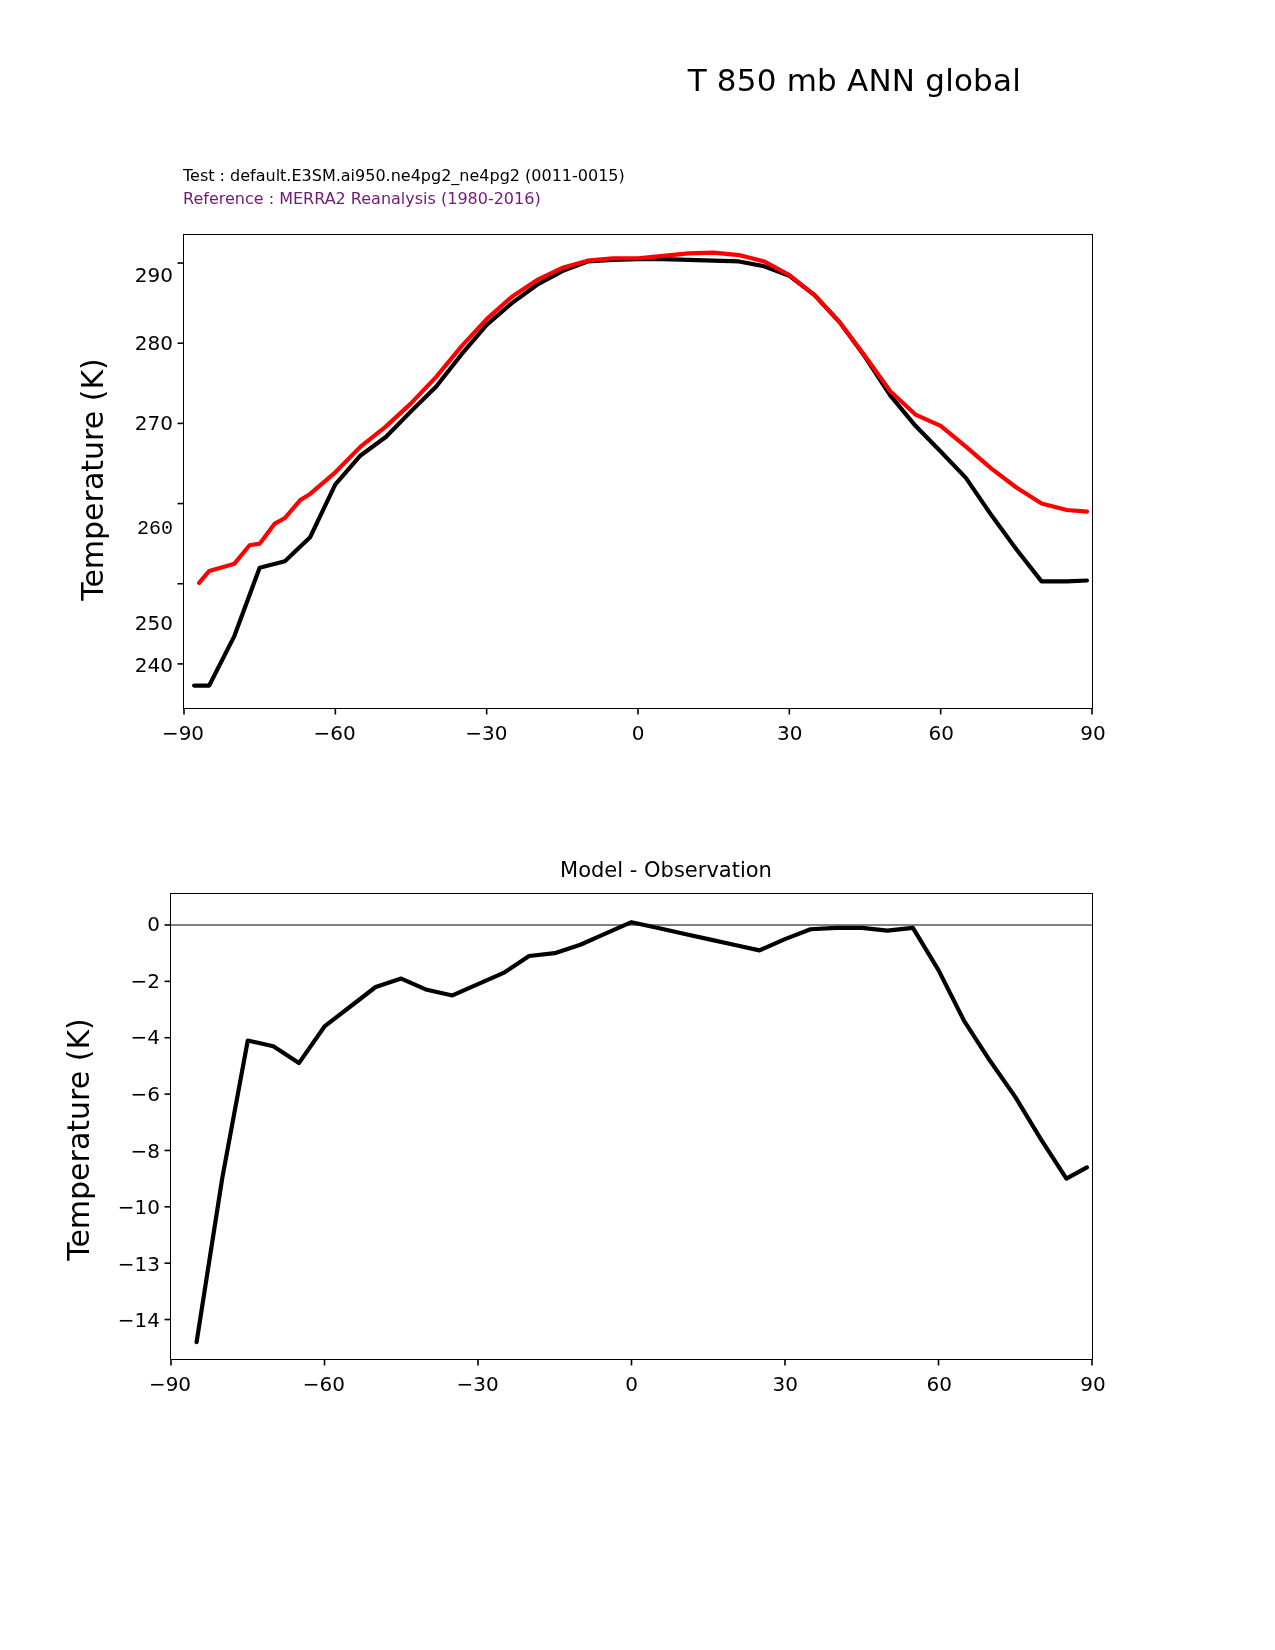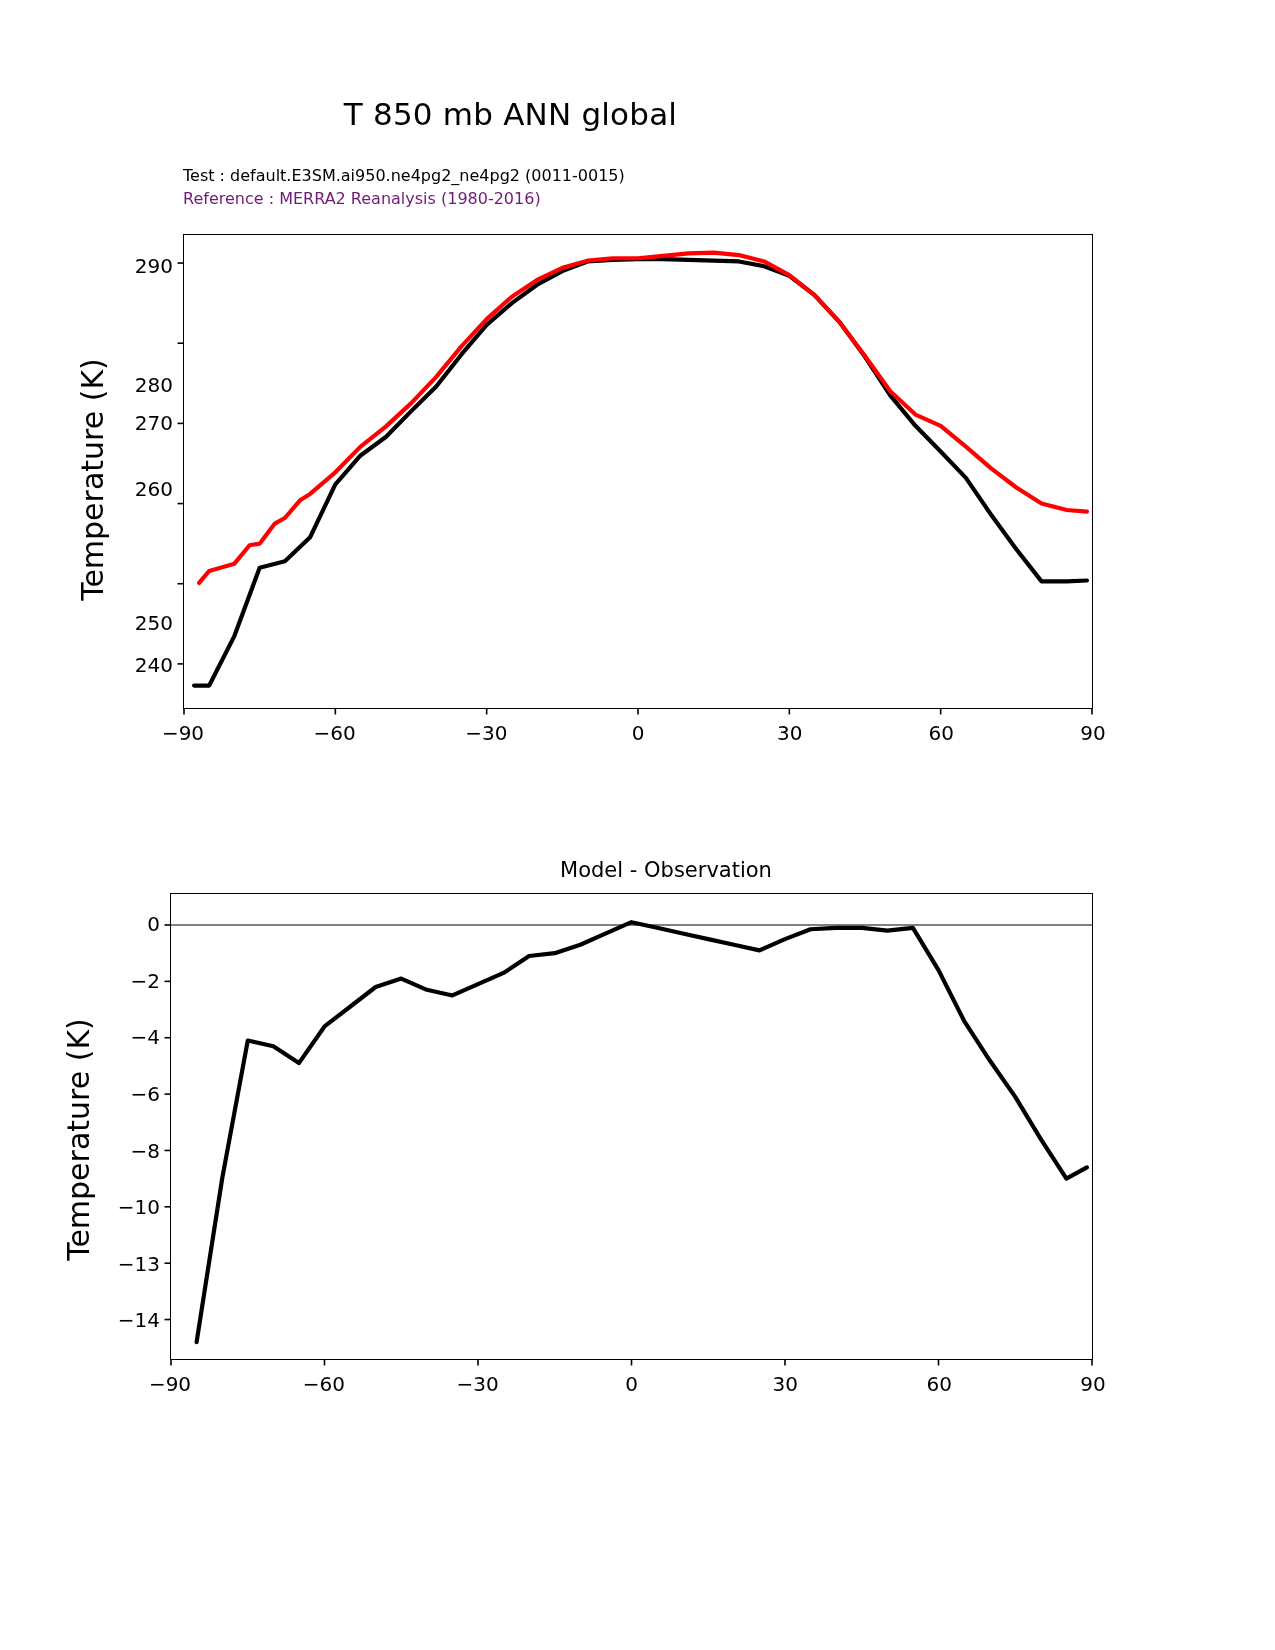--- a/index.html
+++ b/index.html
@@ -22,25 +22,24 @@
     width: 1275px;
     height: 1650px;
   }
 
   
   .fig-title {
     position: absolute;
     left: 0;
     top: 62px;
     width: 1021px;
-    text-align: center;
+    text-align: right;
     font-size: 31px;
     font-weight: normal;
     letter-spacing: 0.2px;
-    margin-top: 34px;
   }
 
   
   .legend-block {
     position: absolute;
     left: 183px;
     top: 165px;
     width: 900px;
     line-height: 1.42;
   }
@@ -157,24 +156,24 @@
 
 <div class="tick-label xtick-label" style="left: 183px; top: 721px;">−90</div>
     <div class="tick-label xtick-label" style="left: 334.667px; top: 721px;">−60</div>
     <div class="tick-label xtick-label" style="left: 486.333px; top: 721px;">−30</div>
     <div class="tick-label xtick-label" style="left: 638px; top: 721px;">0</div>
     <div class="tick-label xtick-label" style="left: 789.667px; top: 721px;">30</div>
     <div class="tick-label xtick-label" style="left: 941.333px; top: 721px;">60</div>
     <div class="tick-label xtick-label" style="left: 1093px; top: 721px;">90</div>
     <div class="tick-label ytick-label" style="left: 93px; width: 80px; top: 664.72px;">240</div>
     <div class="tick-label ytick-label" style="left: 93px; width: 80px; top: 584.212px; margin-top: 39px;">250</div>
-    <div class="tick-label ytick-label" style="left: 93px; width: 80px; top: 489px;">260</div>
+    <div class="tick-label ytick-label" style="left: 93px; width: 80px; top: 528px; font-family: Liberation Mono, monospace;">260</div>
     <div class="tick-label ytick-label" style="left: 93px; width: 80px; top: 423.195px;">270</div>
-    <div class="tick-label ytick-label" style="left: 93px; width: 80px; top: 342.686px; margin-top: 42px;">280</div>
-    <div class="tick-label ytick-label" style="left: 93px; width: 80px; top: 266px;">290</div>
+    <div class="tick-label ytick-label" style="left: 93px; width: 80px; top: 342.686px;">280</div>
+    <div class="tick-label ytick-label" style="left: 93px; width: 80px; top: 275px;">290</div>
     <div class="tick-label xtick-label" style="left: 170px; top: 1372px;">−90</div>
     <div class="tick-label xtick-label" style="left: 323.833px; top: 1372px;">−60</div>
     <div class="tick-label xtick-label" style="left: 477.667px; top: 1372px;">−30</div>
     <div class="tick-label xtick-label" style="left: 631.5px; top: 1372px;">0</div>
     <div class="tick-label xtick-label" style="left: 785.333px; top: 1372px;">30</div>
     <div class="tick-label xtick-label" style="left: 939.167px; top: 1372px;">60</div>
     <div class="tick-label xtick-label" style="left: 1093px; top: 1372px;">90</div>
     <div class="tick-label ytick-label" style="left: 80px; width: 80px; top: 924.133px;">0</div>
     <div class="tick-label ytick-label" style="left: 80px; width: 80px; top: 980.739px;">−2</div>
     <div class="tick-label ytick-label" style="left: 80px; width: 80px; top: 1037.35px;">−4</div>

